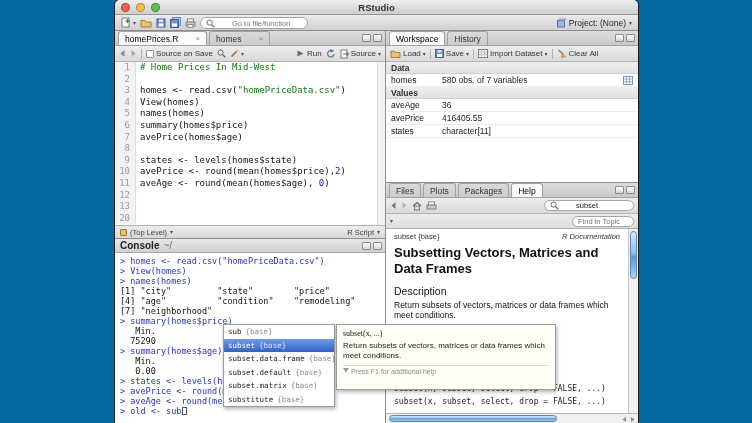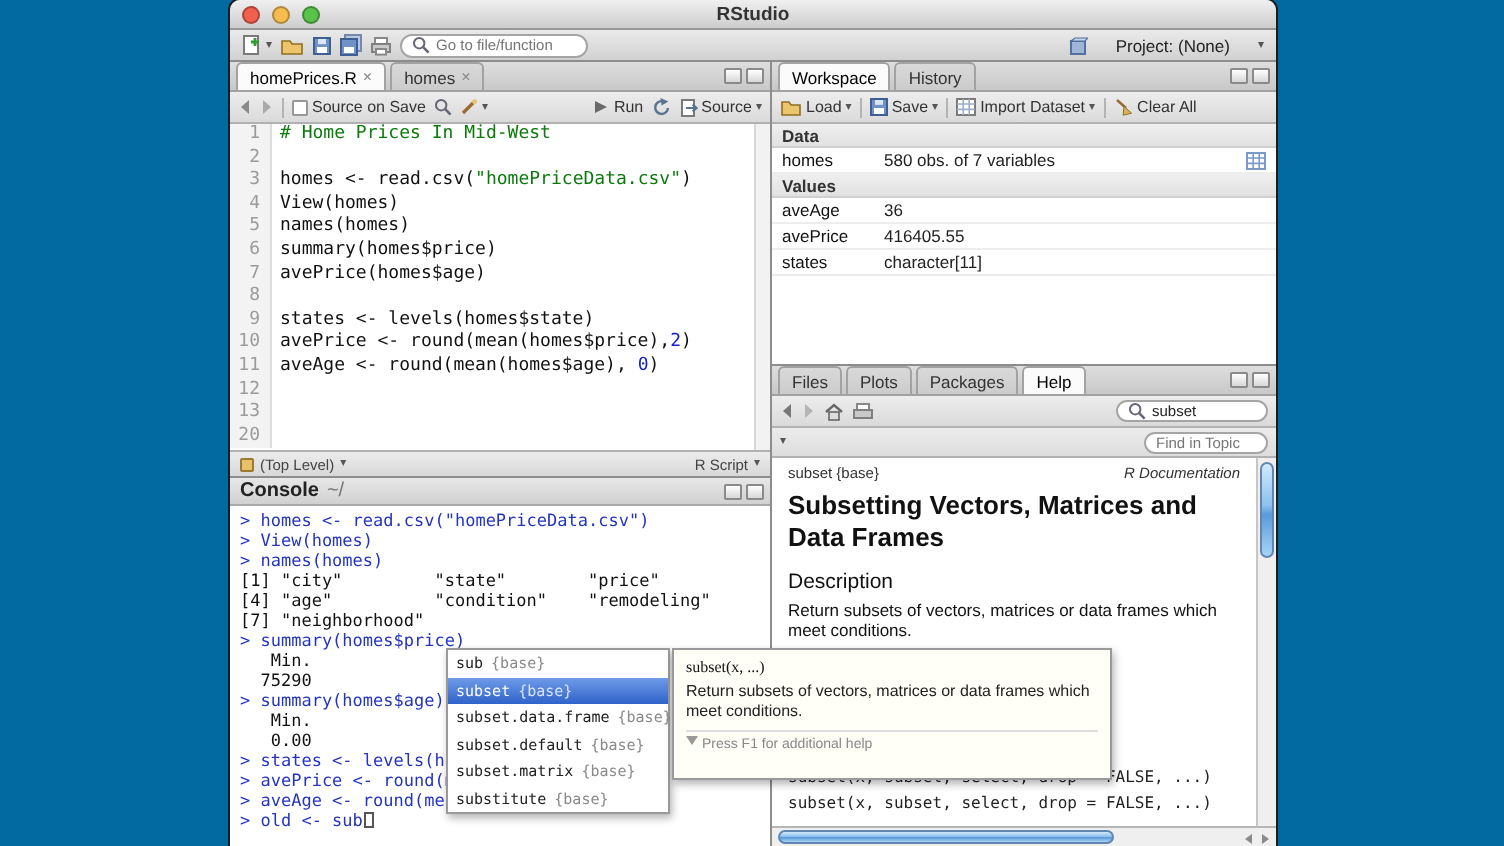--- a/index.html
+++ b/index.html
@@ -14,33 +14,33 @@
 .tl{width:9px;height:9px;border-radius:50%;margin-left:6px;display:inline-block;border:1px solid rgba(0,0,0,.28);z-index:6}
 .tl.red{background:#f0604f}.tl.yellow{background:#f5bc4e}.tl.green{background:#59c24a}
 .wtitle{position:absolute;left:0;right:0;text-align:center;font-size:9.5px;font-weight:bold;color:#333;pointer-events:none}
 
 .maintoolbar{position:absolute;left:0;top:15px;right:0;height:16px;background:linear-gradient(#eaeaea,#d1d1d1);
   border-bottom:1px solid #8d8d8d;display:flex;align-items:center;padding:0 6px;gap:4px;z-index:5}
 .spacer{flex:1}
 .tbbtn{display:flex;align-items:center;gap:2px;cursor:default}
 .caret{font-size:6px;color:#555;line-height:1}
 .vsep{width:1px;height:10px;background:#b3b3b3}
-.pill{display:flex;align-items:center;background:#fff;border:1px solid #a5a5a5;border-radius:8px;height:12px;padding:0 5px;gap:3px}
+.pill{display:flex;align-items:flex-end;background:#fff;border:1px solid #a5a5a5;border-radius:8px;height:12px;padding:0 5px;gap:17px}
 .pill input{border:none;outline:none;background:transparent;font-size:7.5px;font-family:inherit;color:#222;width:70px}
-.project{display:flex;align-items:center;gap:14px;font-size:8.5px;color:#222}
+.project{display:flex;align-items:center;gap:3px;font-size:8.5px;color:#222}
 
 .pane{position:absolute;background:#fff;overflow:hidden}
 #source-pane{left:0;top:31px;width:271px;height:207px;border-right:1px solid #8d8d8d}
 #console-pane{left:0;top:238px;width:271px;height:185px;border-right:1px solid #8d8d8d;border-top:1px solid #8d8d8d}
 #workspace-pane{left:271px;top:31px;width:252px;height:151px}
 #help-pane{left:271px;top:182px;width:252px;height:241px;border-top:1px solid #8d8d8d}
 .tabbar{height:15px;background:linear-gradient(#dedede,#c8c8c8);border-bottom:1px solid #a2a2a2;
   display:flex;align-items:flex-end;padding-left:3px;position:relative}
 .tab{font-size:8.5px;color:#333;padding:0 6px;border:1px solid #a2a2a2;border-bottom:none;border-radius:3px 3px 0 0;
-  background:linear-gradient(#d9d9d9,#cccccc);margin-right:2px;height:14px;display:flex;align-items:center;gap:3px}
+  background:linear-gradient(#d9d9d9,#cccccc);margin-right:2px;height:14px;display:flex;align-items:center;gap:17px}
 .tab.active{background:#fbfbfb;color:#000}
 .tab .x{color:#888;font-size:8px;line-height:1}
 .panebtns{position:absolute;right:3px;top:3px;display:flex;gap:2px}
 .pbtn{width:9px;height:8px;border:1px solid #8a8a8a;background:linear-gradient(#fff,#d7d7d7);border-radius:1px}
 .subtoolbar{height:16px;background:linear-gradient(#ededed,#dadada);border-bottom:1px solid #b1b1b1;
   display:flex;align-items:center;font-size:8px;color:#333;padding:0 4px;gap:4px;position:relative}
 .cb{width:8px;height:8px;background:#fff;border:1px solid #979797;border-radius:1px;display:inline-block}
 
 .code-area{position:absolute;left:0;top:31px;right:0;bottom:13px;background:#fff;overflow:hidden;
   font-family:"DejaVu Sans Mono","Liberation Mono",monospace;font-size:9px}

